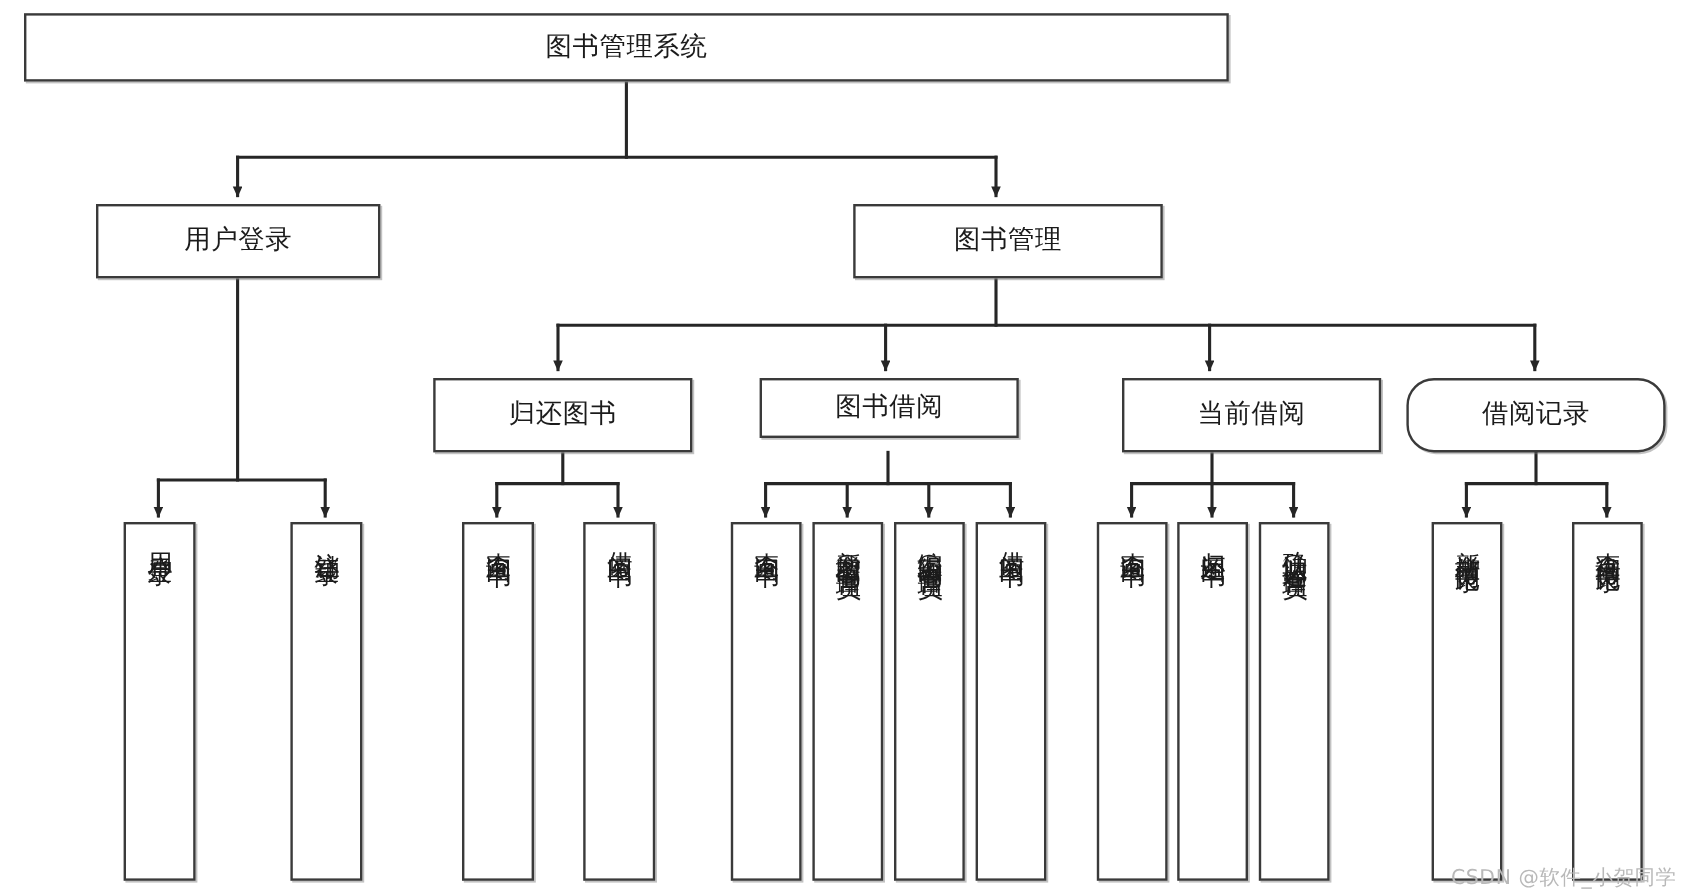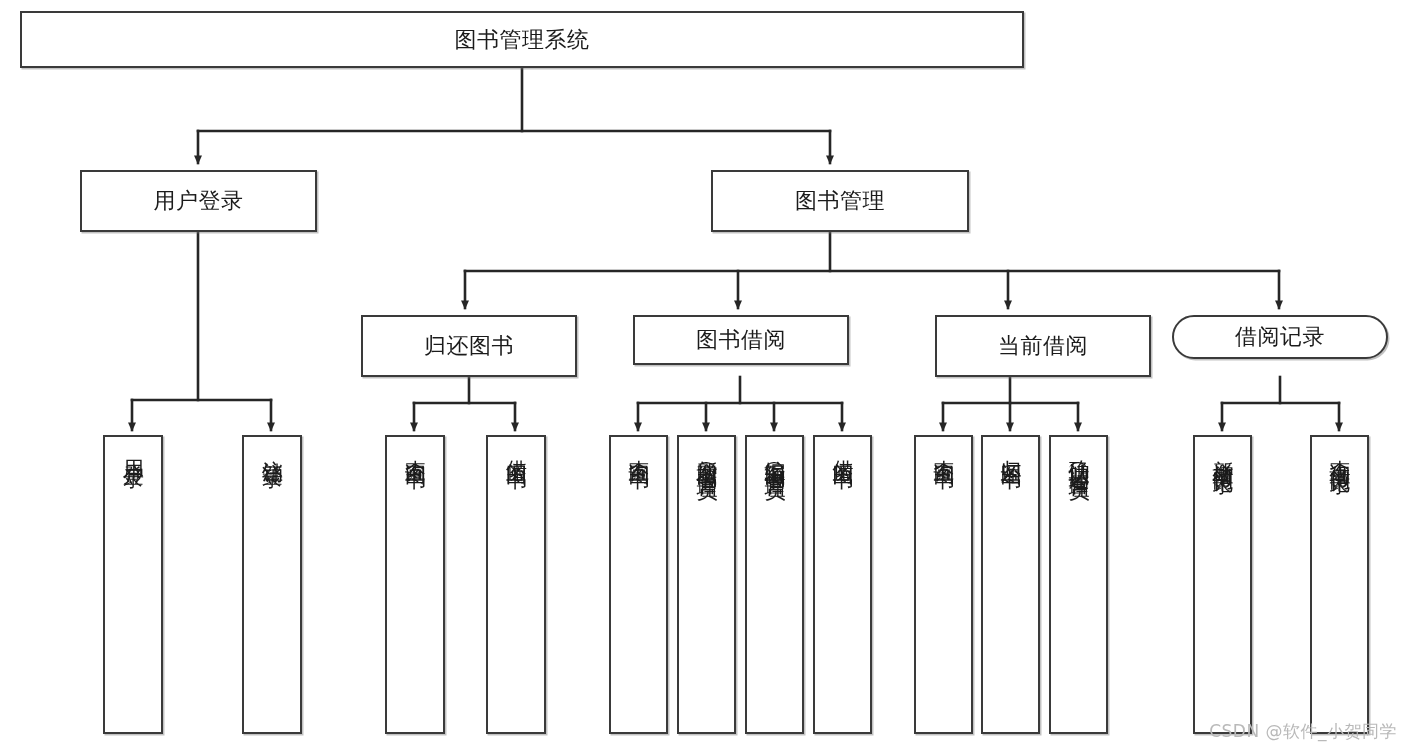--- a/index.html
+++ b/index.html
@@ -149,21 +149,21 @@
   </div>
 
   <div class="node h" style="left:633px; top:315px; width:216px; height:50px;">
     <span class="lbl">图书借阅</span>
   </div>
 
   <div class="node h" style="left:902px; top:315px; width:216px; height:62px;margin-left:33px;">
     <span class="lbl">当前借阅</span>
   </div>
 
-  <div class="node h" style="left:1172px; top:315px; width:216px; height:44px;border-radius:23px;">
+  <div class="node h" style="left:1172px; top:315px; width:216px; height:62px;border-radius:23px;">
     <span class="lbl">借阅记录</span>
   </div>
 
   <div class="node v" style="left:103px; top:435px; width:60px; height:299px;">
     <span class="lbl">用户登录</span>
   </div>
 
   <div class="node v" style="left:242px; top:435px; width:60px; height:299px;">
     <span class="lbl">注销登录</span>
   </div>

